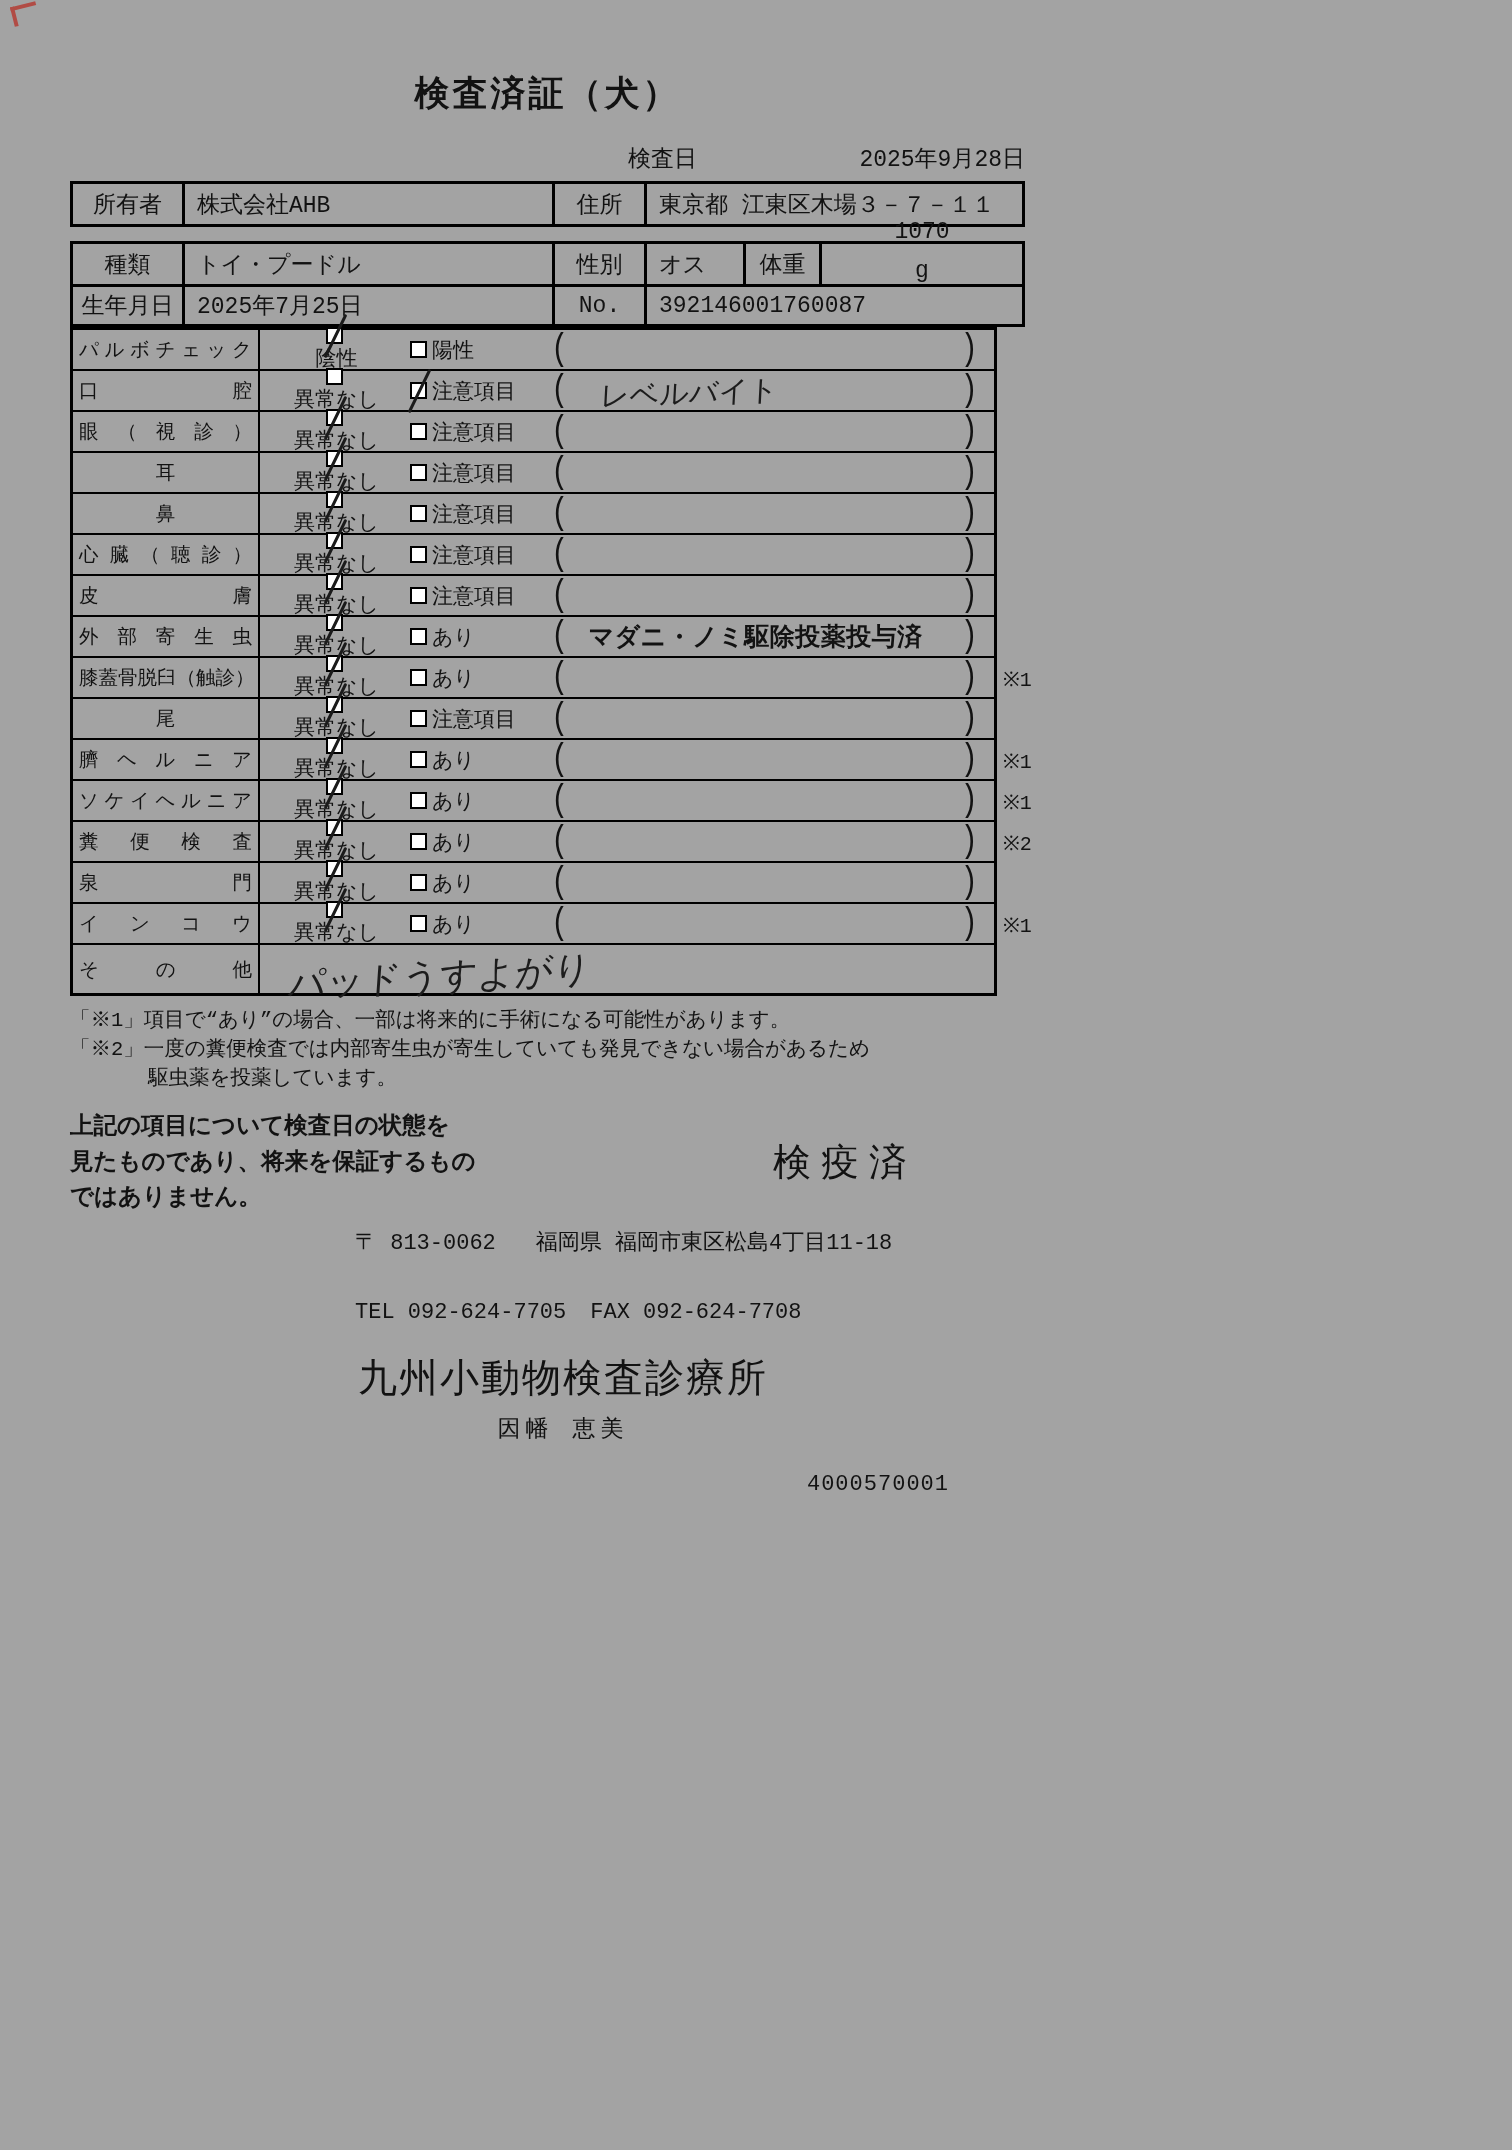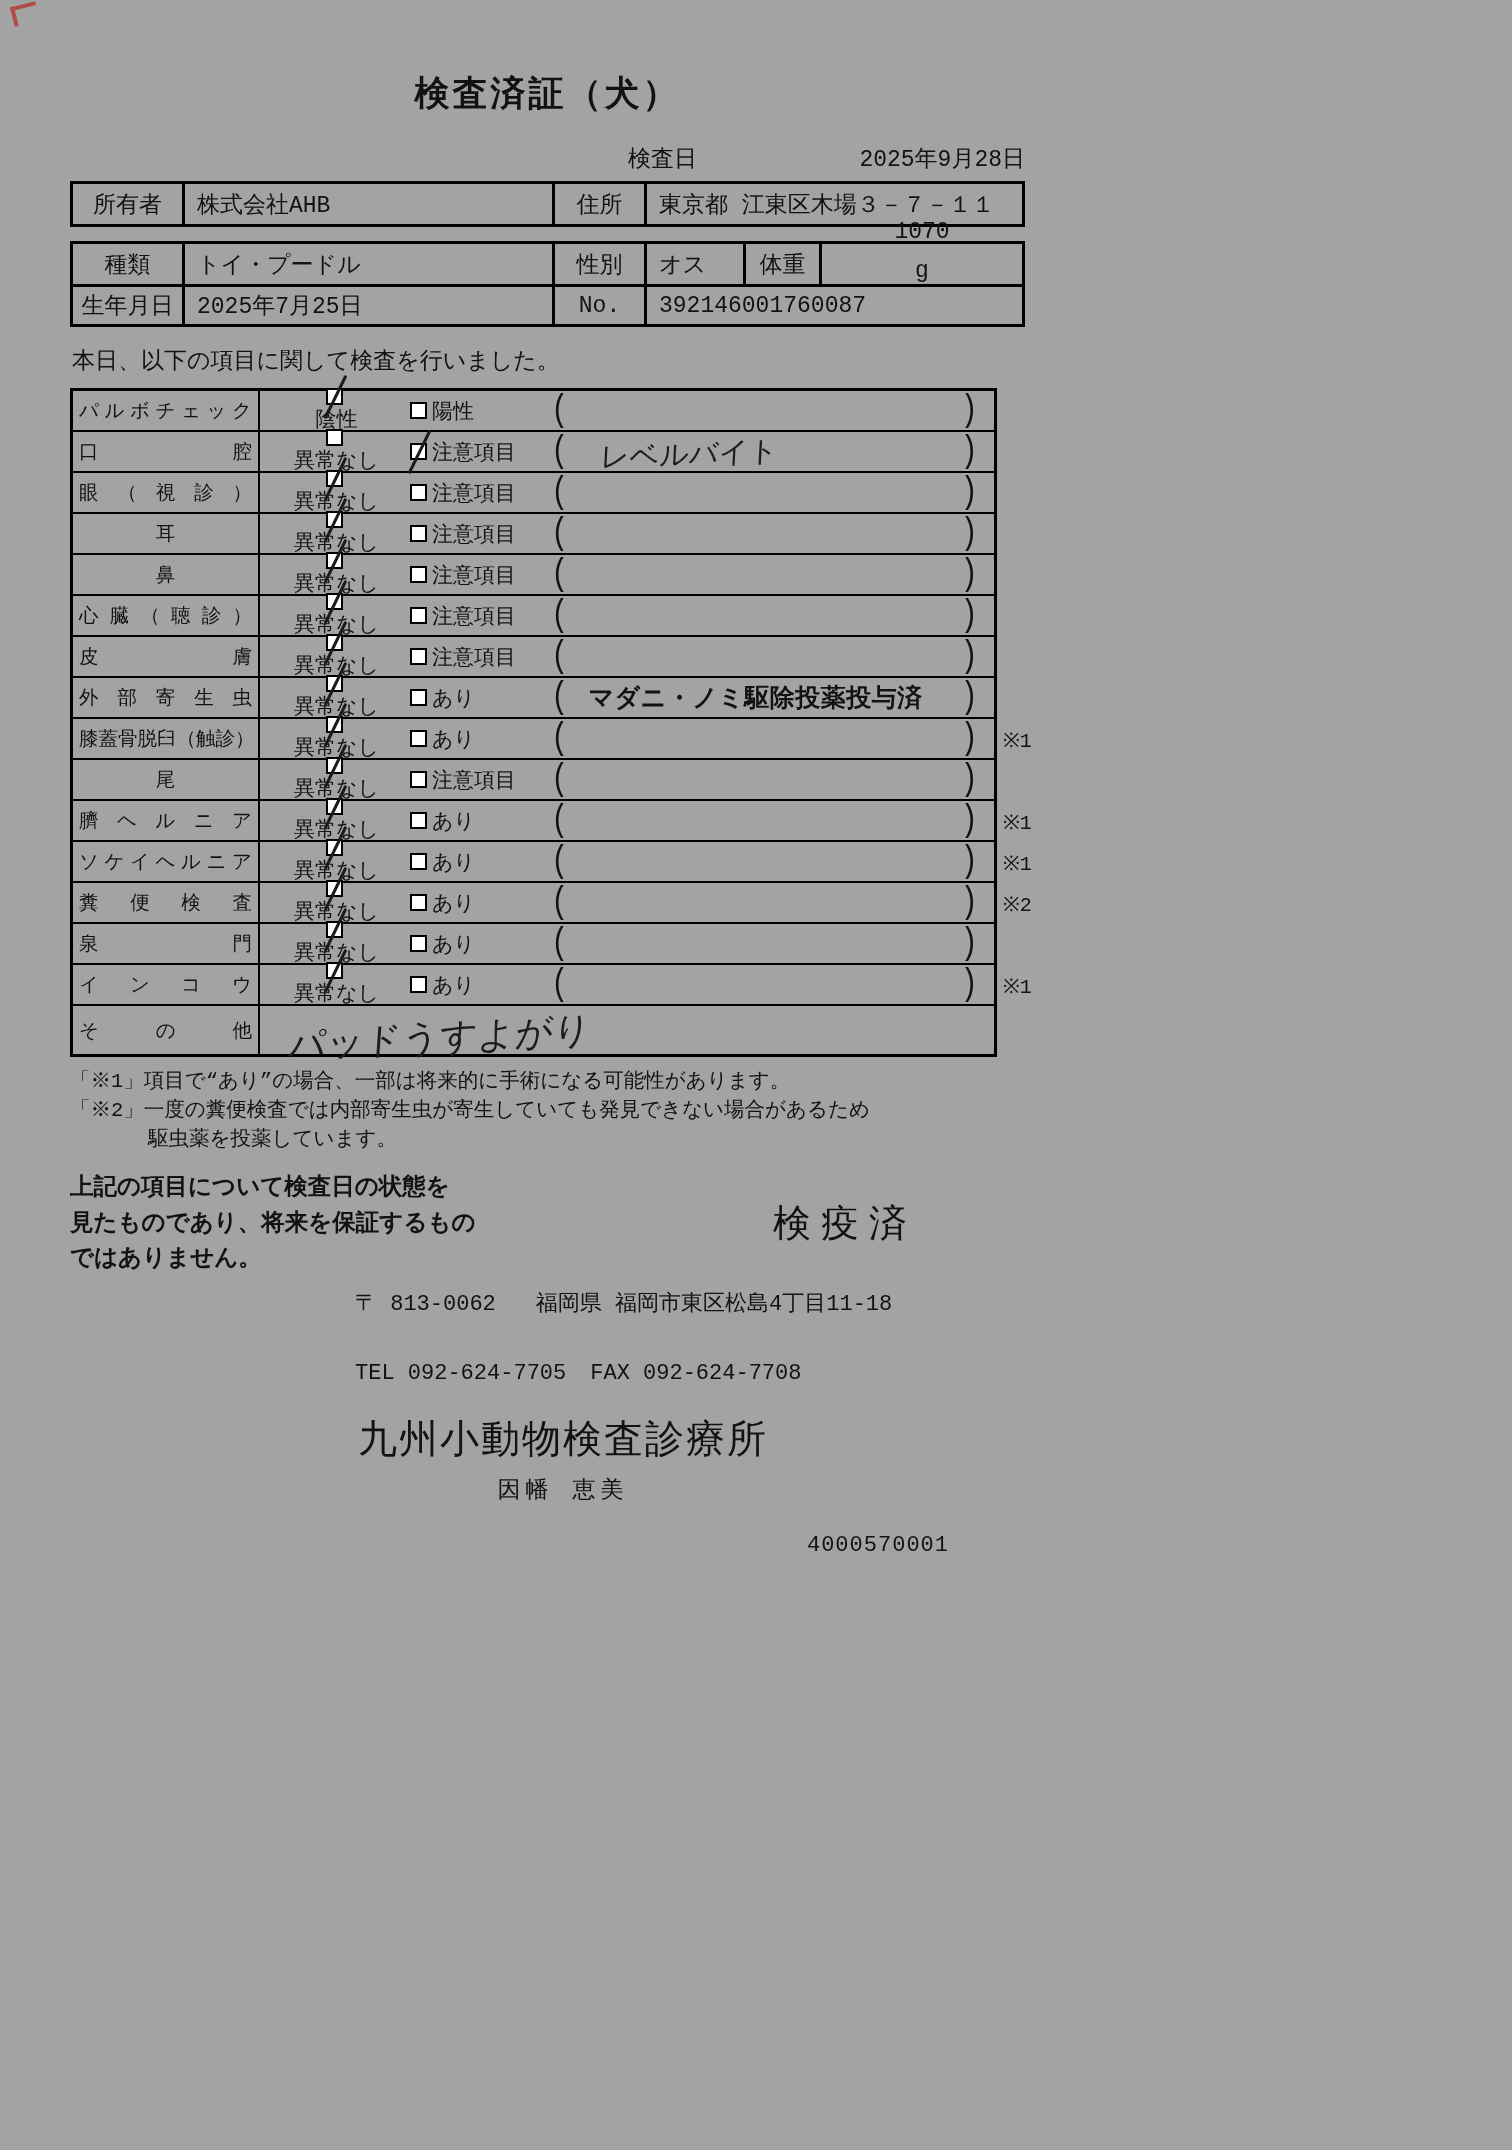--- a/index.html
+++ b/index.html
@@ -106,21 +106,20 @@
       <div class="cell lastcol wcell">
         <span>1070</span>
         <span>g</span>
       </div>
       <div class="cell lab rt">生年月日</div>
       <div class="cell rt">2025年7月25日</div>
       <div class="cell lab rt">No.</div>
       <div class="cell lastcol rt span3">392146001760087</div>
     </div>
 
-    <div class="intro">本日、以下の項目に関して検査を行いました。</div>
 
     <div class="checklist">
         <div class="crow">
           <div class="clabel">
             <span class="lbl">パルボチェック</span>
           </div>
           <div class="cbody">
             <div class="opt opt1">
               <span class="box">
                 <span class="tick"></span>

